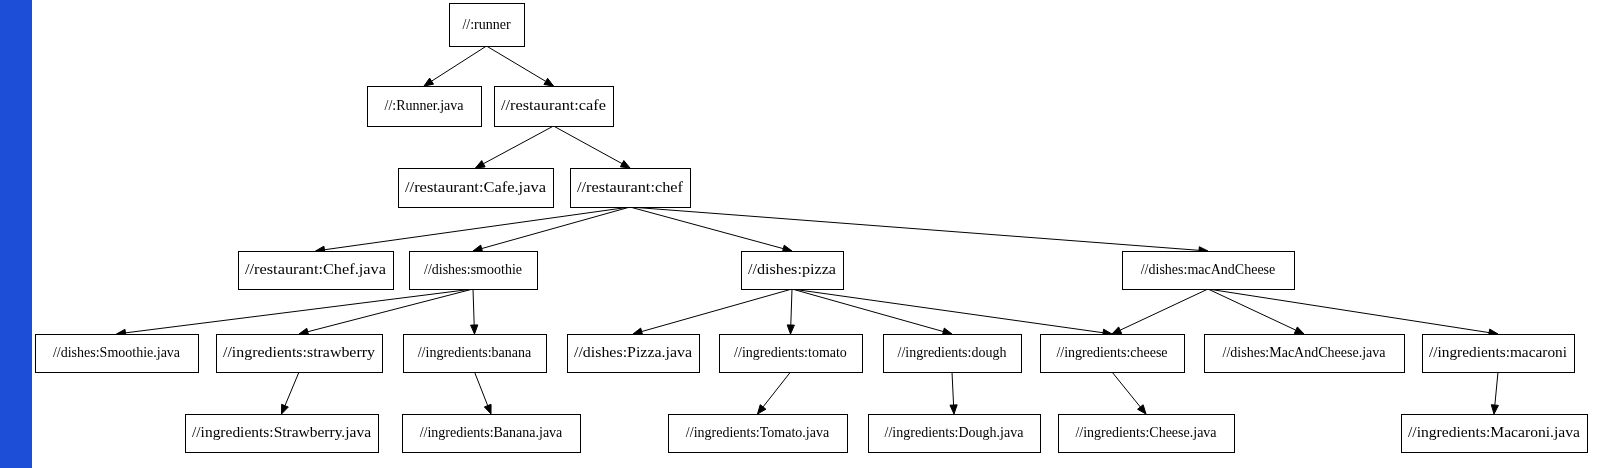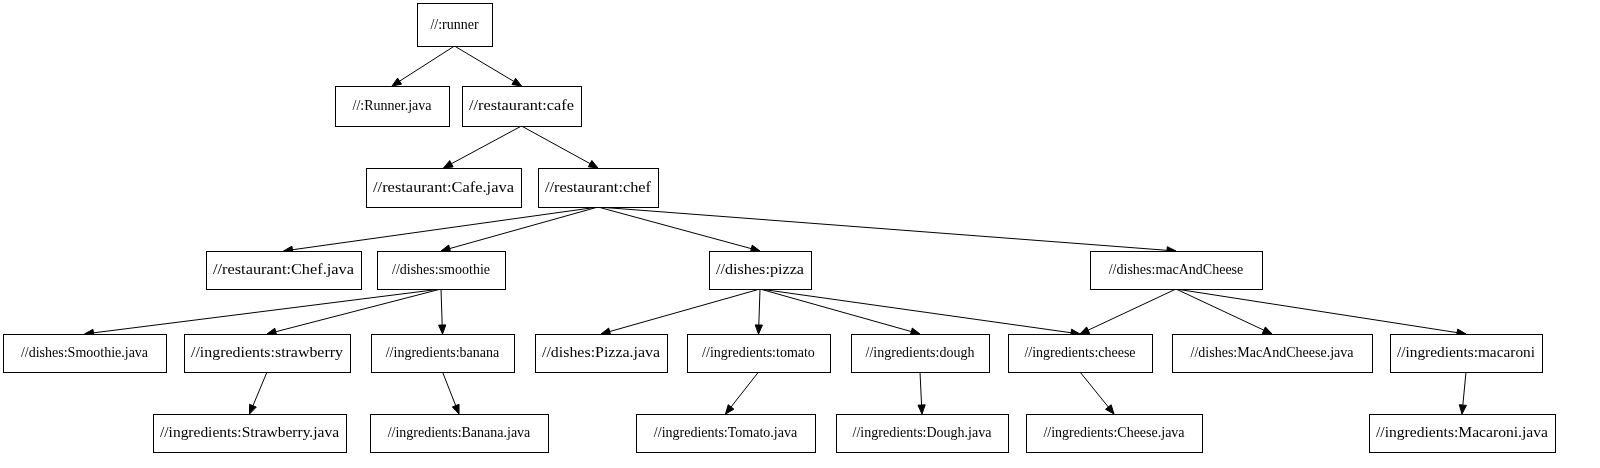--- a/index.html
+++ b/index.html
@@ -6,20 +6,21 @@
     margin: 0;
     padding: 0;
     background: #ffffff;
   }
   #graph-root {
     position: relative;
     width: 1472px;
     height: 468px;
     background: #1d4ed8;
     font-family: "Liberation Serif", "DejaVu Serif", serif;
+    padding-left: 32px;
   }
   svg#dep-graph {
     display: block;
     width: 1600px;
     height: 468px;
     background: #ffffff;
   }
   .node-box {
     fill: #ffffff;
     stroke: #000000;

